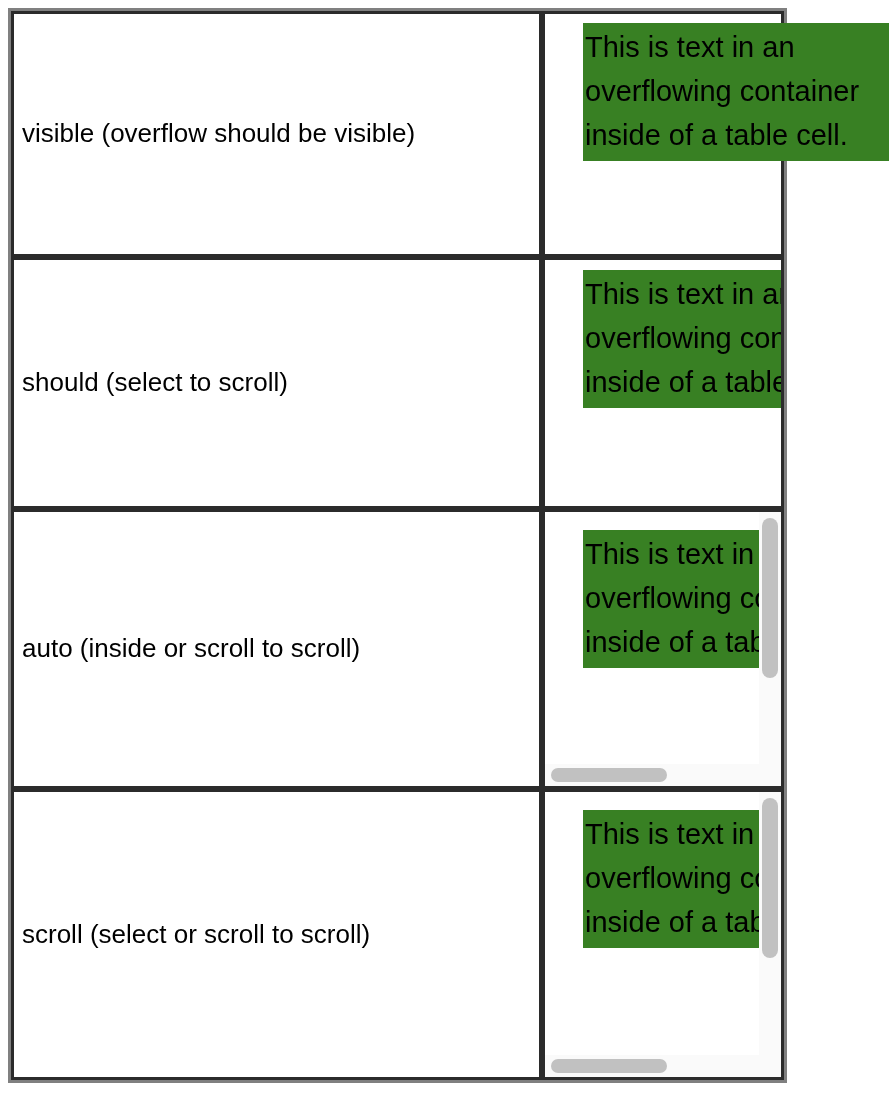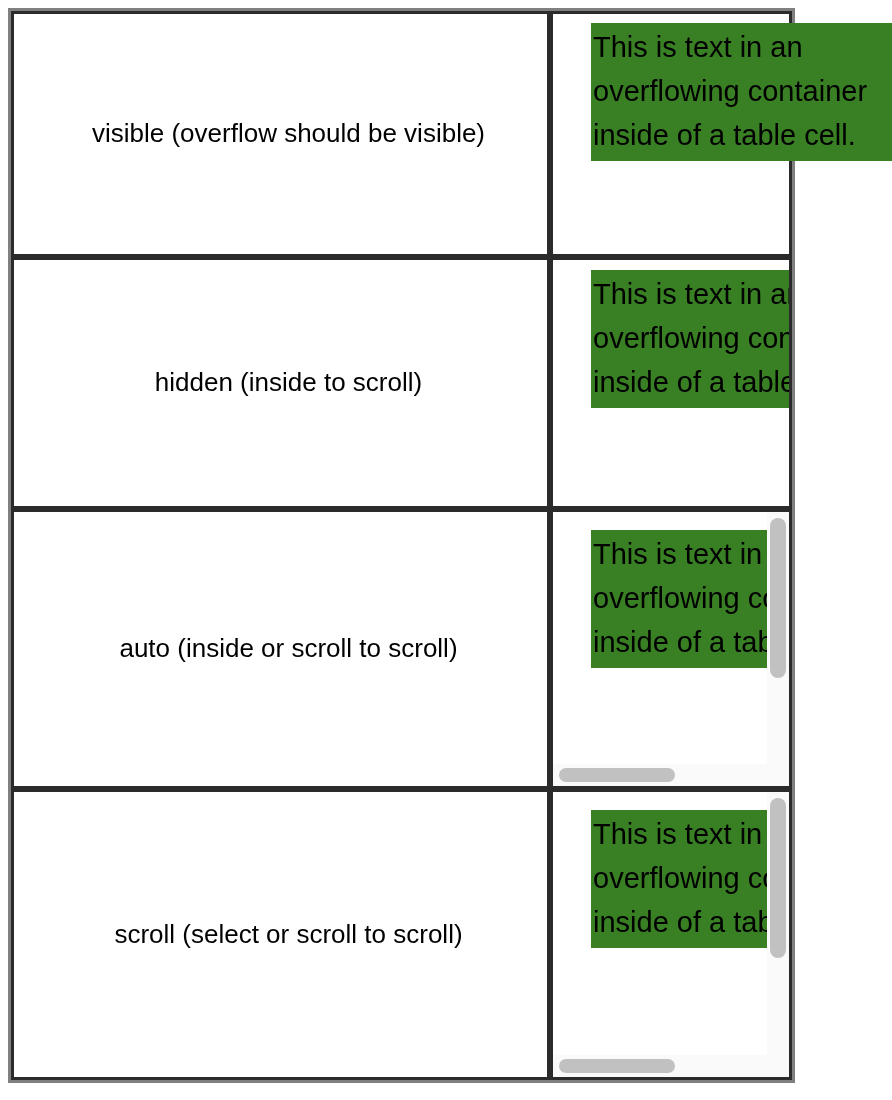--- a/index.html
+++ b/index.html
@@ -28,23 +28,22 @@
     background: #ffffff;
   }
   .overflow-table td {
     border: 3px solid #2b2b2b;
     padding: 0;
     vertical-align: middle;
     background: #ffffff;
   }
   td.label-cell {
     width: 517px;
-    padding: 0 0 0 16px;
+    padding: 0 0 0 8px;
     line-height: 1.15;
-    text-align: center;
   }
   td.demo-cell {
     width: 236px;
     padding: 0;
   }
 
   
   tr.row-visible  td { height: 240px; }
   tr.row-hidden   td { height: 246px; }
   tr.row-auto     td { height: 274px; }
@@ -123,21 +122,21 @@
       </td>
       <td class="demo-cell">
         <div class="viewport v-visible">
           <div class="spill">This is text in an overflowing container inside of a table cell.</div>
         </div>
       </td>
     </tr>
 
     <tr class="row-hidden">
       <td class="label-cell">
-        <span>hidden (inside to scroll)</span>
+        <span>should (select to scroll)</span>
       </td>
       <td class="demo-cell">
         <div class="viewport v-hidden">
           <div class="spill">This is text in an overflowing container inside of a table cell.</div>
         </div>
       </td>
     </tr>
 
     <tr class="row-auto">
       <td class="label-cell">

